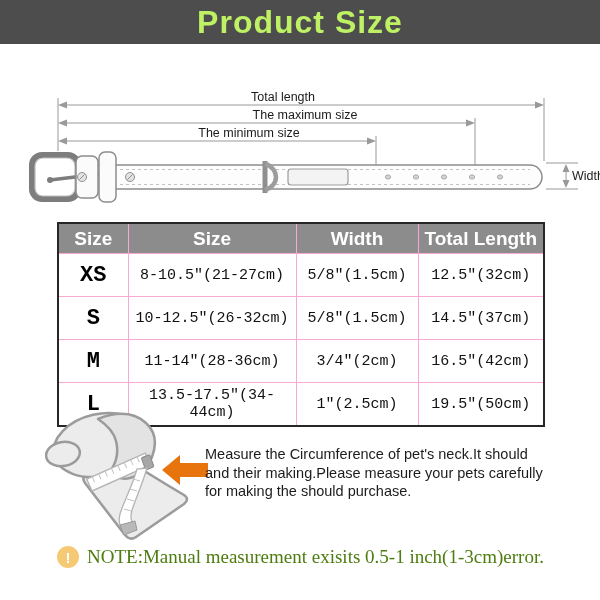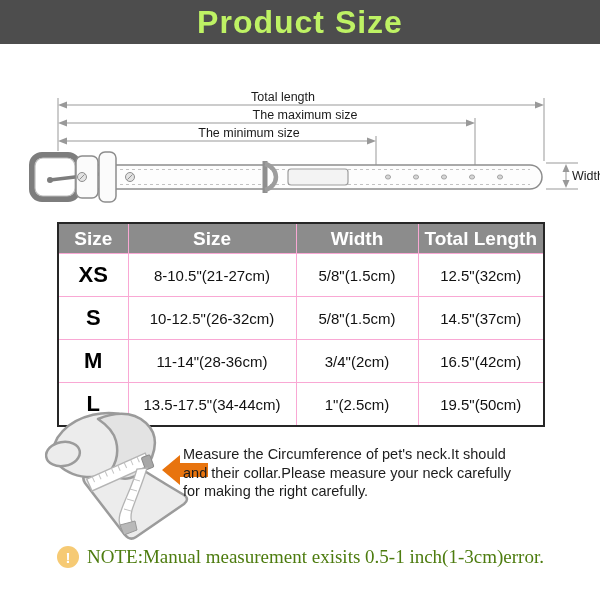--- a/index.html
+++ b/index.html
@@ -24,26 +24,26 @@
     position:absolute;left:57px;top:222px;width:486px;
     border-collapse:collapse;table-layout:fixed;
     border:2px solid #262626;
   }
   .size-table th,.size-table td{
     border:1px solid #f9a8d4;text-align:center;vertical-align:middle;padding:2px;
   }
   .size-table thead th{
     background:#8c8c8c;color:#ffffff;font-size:19px;font-weight:bold;height:25px;
   }
-  .size-table tbody td{font-size:15px;color:#111111;height:38px;}
+  .size-table tbody td{font-size:15px;color:#111111;height:38px;font-family:Liberation Mono, monospace;}
   .size-table tbody td.size-col{font-size:22px;font-weight:bold;color:#000000;}
   
   .dog-wrap{position:absolute;left:40px;top:407px;width:175px;height:140px;}
   .measure-text{
-    position:absolute;left:183px;top:445px;width:380px;
+    position:absolute;left:205px;top:445px;width:380px;
     font-size:14.5px;line-height:18.5px;color:#1c1c1c;
   }
   
   .note-row{
     position:absolute;left:57px;top:543px;width:520px;height:28px;
     display:flex;align-items:center;gap:8px;
   }
   .note-icon{
     width:22px;height:22px;border-radius:50%;background:#f6ca74;flex:0 0 auto;
     display:flex;align-items:center;justify-content:center;
@@ -210,22 +210,22 @@
             <line x1="84" y1="102" x2="91" y2="104"></line>
         </g>
         <path d="M80,118 L95,114 L97,123 L84,128 Z" fill="#b9b9b9" stroke="#999999" stroke-width="1"></path>
       </g>
       <polygon points="122,63 140,48 140,56 168,56 168,70 140,70 140,78" fill="#e8740e"></polygon>
     </svg>
   </div>
 
   <div class="measure-text">
     <div>Measure the Circumference of pet's neck.It should</div>
-    <div>and their collar.Please measure your neck carefully</div>
-    <div>for making the right carefully.</div>
+    <div>and their making.Please measure your pets carefully</div>
+    <div>for making the should purchase.</div>
   </div>
 
   <div class="note-row">
     <div class="note-icon">!</div>
     <div class="note-text">NOTE:Manual measurement exisits 0.5-1 inch(1-3cm)error.</div>
   </div>
 
 </div>
 
 </body></html>

